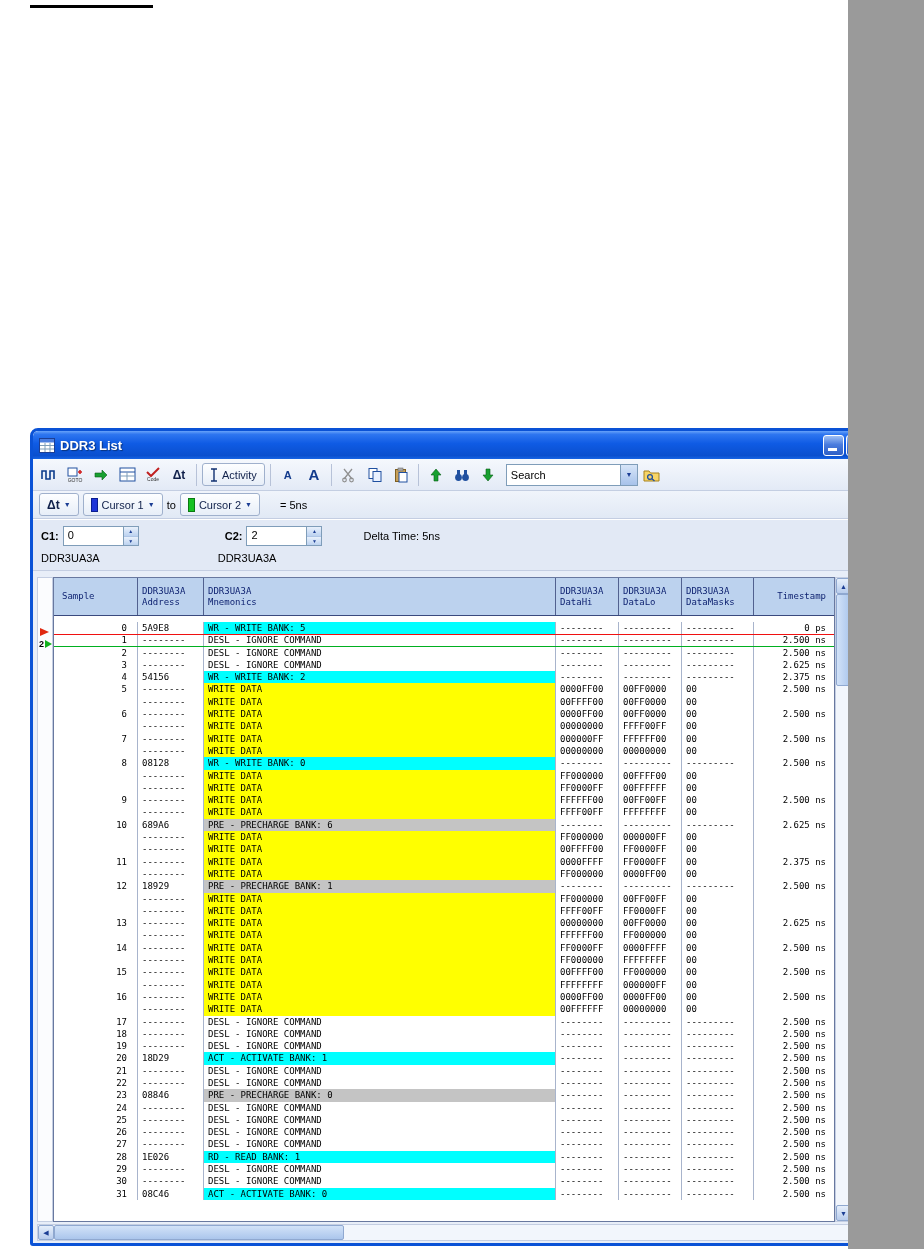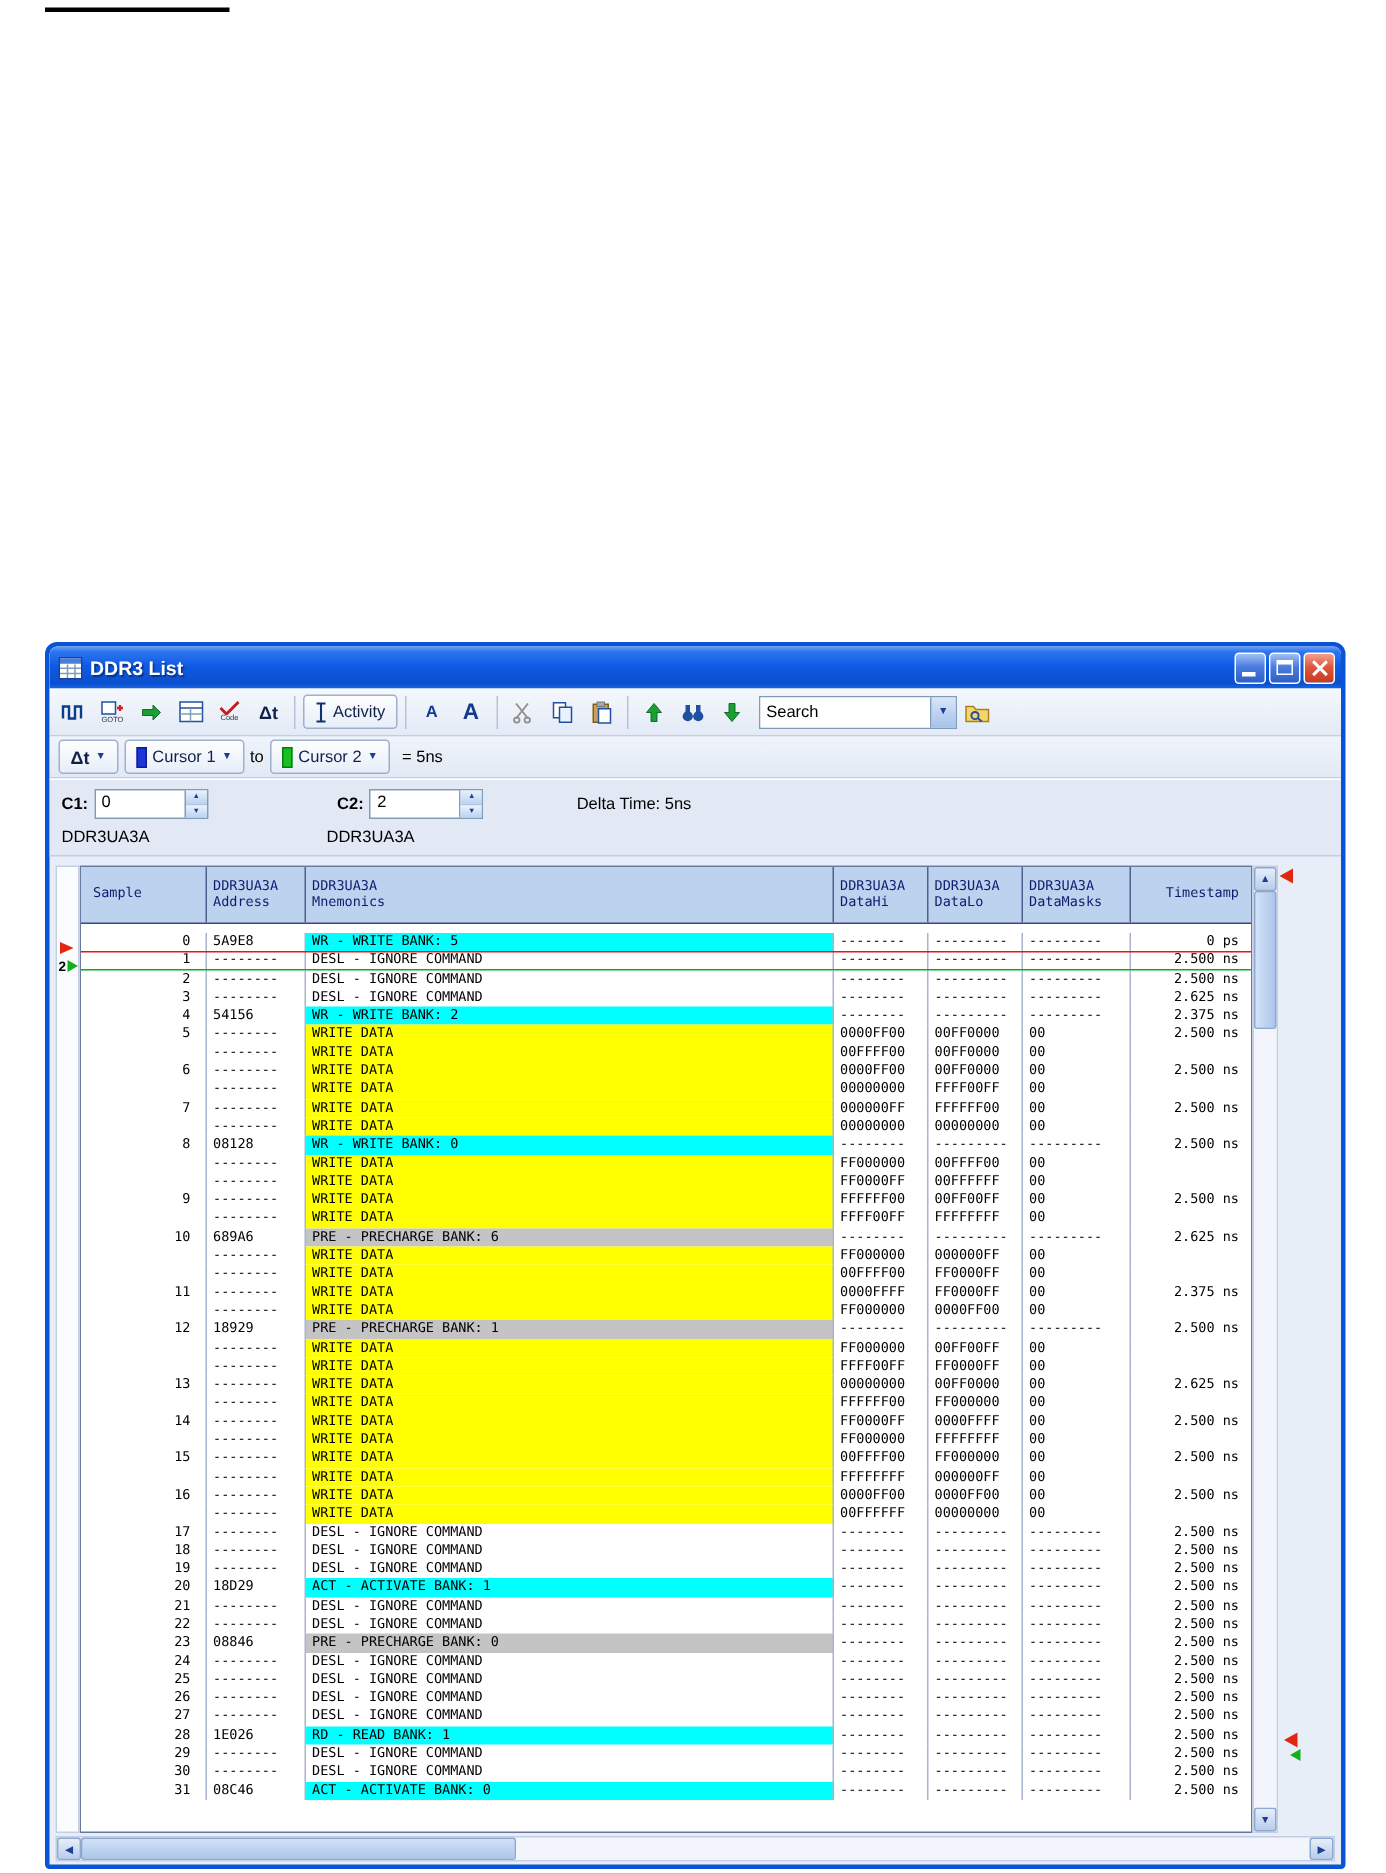--- a/index.html
+++ b/index.html
@@ -1,17 +1,17 @@
 <!DOCTYPE html>
 <html><head>
 <meta charset="utf-8">
 <style>
   * { margin:0; padding:0; box-sizing:border-box; }
   html,body { background:#9a9a9a; }
-  .page { position:relative; width:924px; height:1249px; background:#ffffff; overflow:hidden;
+  .page { position:relative; width:848px; height:1249px; background:#ffffff; overflow:hidden;
           font-family:"Liberation Sans", sans-serif; }
   .top-rule { position:absolute; left:30px; top:5px; width:123px; height:3px; background:#000; }
 
   
   .window { position:absolute; left:30px; top:428px; width:867px; height:818px;
             border:3px solid #0A52D6; border-radius:8px 8px 3px 3px;
             background:#E8EEF8; display:flex; flex-direction:column; overflow:hidden; }
   .titlebar { height:28px; flex:0 0 28px; display:flex; align-items:center; padding:0 4px;
               border-radius:5px 5px 0 0;
               background:linear-gradient(180deg,#67A2F9 0%,#2E76F0 12%,#0F5BE4 45%,#0A4FCE 88%,#1765E5 100%); }
@@ -283,42 +283,42 @@
         <span class="chip blue"></span>
         <span>Cursor 1</span>
         <span class="dd">▼</span>
       </span>
       <span class="plain-label">to</span>
       <span class="framedbtn">
         <span class="chip green"></span>
         <span>Cursor 2</span>
         <span class="dd">▼</span>
       </span>
-      <span class="plain-label" style="margin-left:4px;text-align:center;">= 5ns</span>
+      <span class="plain-label" style="margin-left:16px;text-align:center;">= 5ns</span>
     </div>
 
     <div class="panel">
       <div class="panel-row1">
         <span class="plabel">C1:</span>
         <span class="spin">
           <span class="spin-val">0</span>
           <span class="spin-btns">
             <span>▲</span>
             <span>▼</span>
           </span>
         </span>
         <span class="plabel" style="margin-left:70px;padding-left:16px;">C2:</span>
         <span class="spin">
           <span class="spin-val">2</span>
           <span class="spin-btns">
             <span>▲</span>
             <span>▼</span>
           </span>
         </span>
-        <span class="plain-label" style="margin-left:62px;">Delta Time: 5ns</span>
+        <span class="plain-label" style="margin-left:41px;">Delta Time: 5ns</span>
       </div>
       <div class="panel-row2">
         <span>DDR3UA3A</span>
         <span style="margin-left:118px;">DDR3UA3A</span>
       </div>
     </div>
 
     <div class="list-area">
       <div class="gutter">
         <span class="tri-r gmark1"></span>

